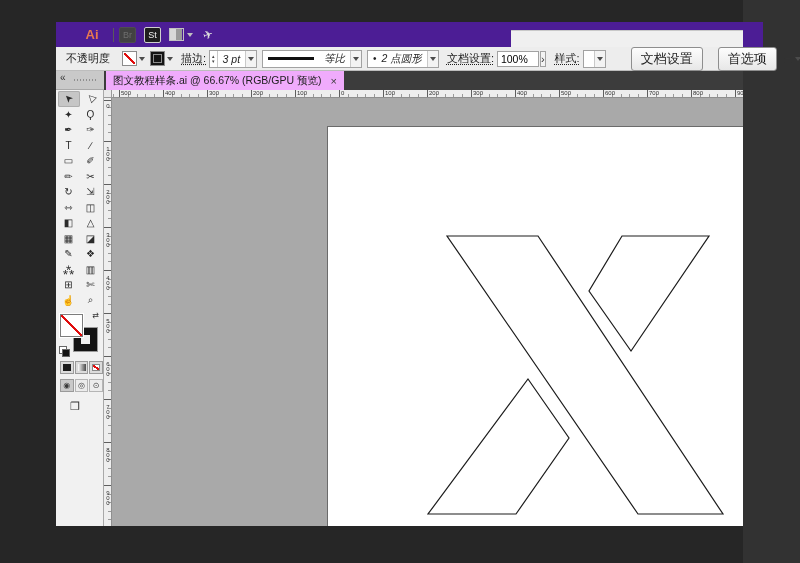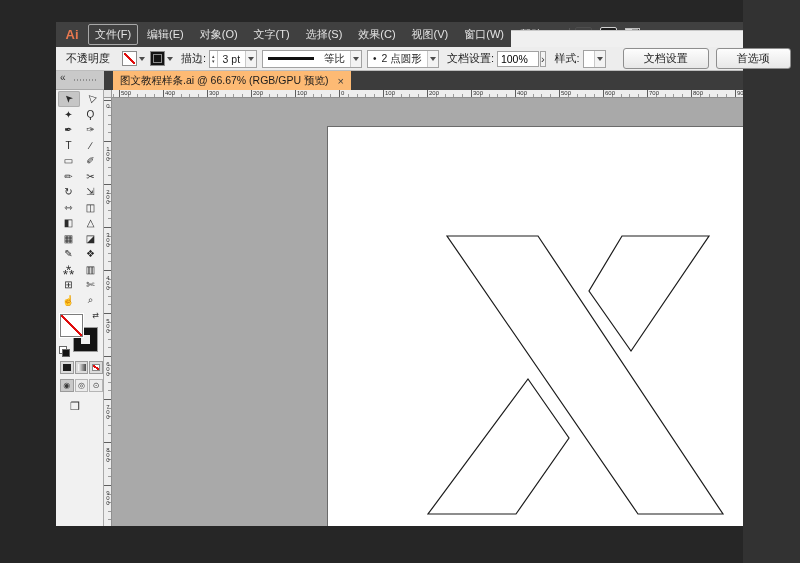--- a/index.html
+++ b/index.html
@@ -7,21 +7,21 @@
     width:800px;height:563px;position:relative;overflow:hidden;
     background:#262626;
     font-family:"Liberation Sans", sans-serif;
     -webkit-font-smoothing:antialiased;
   }
   .right-void{position:absolute;left:743px;top:0;width:57px;height:563px;background:#323232;}
   
   .app{position:absolute;left:56px;top:22px;width:687px;height:504px;}
 
   
-  .menubar{position:absolute;left:0;top:0;width:687px;height:25px;background:#404040;display:flex;align-items:center;}
+  .menubar{position:absolute;left:0;top:0;width:687px;height:25px;background:#4c1d95;display:flex;align-items:center;padding-left:20px;}
   .menubar-light{position:absolute;left:455px;top:8px;width:232px;height:17px;background:#f0f0f0;border-top:1px solid #c9c9c9;}
   .ai-logo{width:20px;height:18px;margin:0 6px 0 6px;color:#e8784f;font-weight:bold;font-size:13px;line-height:18px;text-align:center;}
   .menu-items{display:flex;align-items:center;gap:2px;}
   .menu-item{color:#e3e3e3;font-size:11px;padding:2px 6px;border:1px solid transparent;border-radius:2px;white-space:nowrap;cursor:default;}
   .menu-item.focused{border-color:#a8a8a8;background:#404040;}
   .menu-sep{width:1px;height:14px;background:#5a5a5a;margin:0 5px;}
   .badge{font-size:9px;width:15px;height:14px;line-height:14px;text-align:center;border-radius:2px;margin-right:8px;}
   .badge-br{color:#6e6e6e;background:#424242;border:1px solid #4e4e4e;}
   .badge-st{color:#f2f2f2;background:#1e1e1e;border:1px solid #cfcfcf;}
   .ws-icon{width:13px;height:11px;border:1px solid #c0c0c0;display:grid;grid-template-columns:6px 6px;margin-right:3px;}
@@ -34,38 +34,38 @@
   .ctrlbar{position:absolute;left:0;top:25px;width:687px;height:24px;background:#ededed;border-bottom:1px solid #bdbdbd;display:flex;align-items:center;font-size:11px;color:#1f1f1f;box-sizing:border-box;}
   .cb-sep{width:1px;height:16px;background:#c4c4c4;margin:0 6px;}
   .status{margin-left:10px;white-space:nowrap;}
   .swatch-group{display:flex;align-items:center;margin-right:4px;}
   .swatch{width:13px;height:13px;border:1px solid #8b8b8b;box-shadow:inset 0 0 0 1px #fff;}
   .swatch-fill-none{background:
       linear-gradient(to top right,transparent calc(50% - 1px),#e00d0d calc(50% - 1px) calc(50% + 1px),transparent calc(50% + 1px)),#fff;}
   .swatch-stroke{background:#141414;box-shadow:inset 0 0 0 2px #141414, inset 0 0 0 3px #8d8d8d;}
   .chev-btn{width:9px;height:13px;display:flex;align-items:center;justify-content:center;}
   .chev{width:0;height:0;border-left:3px solid transparent;border-right:3px solid transparent;border-top:4px solid #4c4c4c;}
-  .cb-label{white-space:nowrap;text-decoration-style:dotted;text-underline-offset:2px;margin:4px 3px;}
+  .cb-label{white-space:nowrap;text-decoration:underline;text-decoration-style:dotted;text-underline-offset:2px;margin:4px 3px;}
   .field{display:flex;align-items:center;background:#fff;border:1px solid #a2a2a2;height:16px;margin-right:5px;}
   .stepper{display:flex;flex-direction:column;justify-content:center;font-size:5px;line-height:5px;color:#444;padding:0 2px;border-right:1px solid #c9c9c9;height:100%;box-sizing:border-box;}
-  .field .val{padding:4px 5px;font-size:10.5px;white-space:nowrap;}
+  .field .val{padding:4px 5px;font-size:10.5px;white-space:nowrap;font-style:italic;}
   .field .dd{border-left:1px solid #c9c9c9;height:100%;display:flex;align-items:center;padding:0 2px;box-sizing:border-box;background:#f3f3f3;}
   .wline{width:46px;height:3px;background:#111;margin:0 5px;}
   .bullet{font-size:10px;margin-left:5px;}
   .opacity-in{width:34px;height:14px;border:1px solid #a2a2a2;font-size:10.5px;padding:0 3px;font-family:"Liberation Sans",sans-serif;background:#fff;margin-right:1px;}
   .more-btn{font-size:11px;color:#333;border:1px solid #a2a2a2;background:#f3f3f3;width:11px;height:16px;line-height:15px;text-align:center;margin-right:6px;box-sizing:border-box;}
-  .btn{border:1px solid #8e8e8e;border-radius:3px;background:linear-gradient(#fdfdfd,#e7e7e7);padding:2px 20px;font-size:11px;white-space:nowrap;margin-right:7px;color:#1f1f1f;}
+  .btn{border:1px solid #8e8e8e;border-radius:3px;background:linear-gradient(#fdfdfd,#e7e7e7);padding:2px 9px;font-size:13px;white-space:nowrap;margin-right:7px;color:#1f1f1f;margin-left:8px;}
   .panel-ico{font-size:11px;color:#333;margin-right:2px;}
 
   
   .tabrow{position:absolute;left:0;top:49px;width:687px;height:19px;background:#3c3c3c;}
   .panel-head{position:absolute;left:0;top:0;width:48px;height:19px;background:#c9c9c9;border-bottom:1px solid #a8a8a8;box-sizing:border-box;}
   .collapse{position:absolute;left:4px;top:1px;font-size:10px;color:#333;}
   .drag-dots{position:absolute;left:18px;top:8px;width:24px;height:2px;background:repeating-linear-gradient(90deg,#8f8f8f 0 1px,transparent 1px 3px);}
-  .doc-tab{position:absolute;left:57px;top:0;height:19px;background:#fdba74;display:flex;align-items:center;padding:0 7px;font-size:10.5px;color:#1d1d1d;white-space:nowrap;}
+  .doc-tab{position:absolute;left:50px;top:0;height:19px;background:#f0abfc;display:flex;align-items:center;padding:0 7px;font-size:10.5px;color:#1d1d1d;white-space:nowrap;}
   .tab-close{margin-left:9px;color:#3d3d3d;font-size:11px;}
 
   
   .toolpanel{position:absolute;left:0;top:68px;width:48px;height:436px;background:#f1f1f1;border-right:1px solid #a8a8a8;box-sizing:border-box;}
   .tool-grid{display:grid;grid-template-columns:22px 22px;justify-content:center;padding-top:1px;}
   .tool{height:15.5px;display:flex;align-items:center;justify-content:center;font-size:10px;color:#2b2b2b;border-radius:2px;}
   .tool.sel{background:#c6c6c6;box-shadow:inset 0 0 0 1px #adadad;}
   .fs-widget{position:relative;width:40px;height:42px;margin:5px auto 0 3px;}
   .fs-fill{position:absolute;left:1px;top:1px;width:21px;height:21px;border:1px solid #7d7d7d;box-shadow:0 0 0 1px #fff;background:
       linear-gradient(to top right,transparent calc(50% - 1px),#e00d0d calc(50% - 1px) calc(50% + 1px),transparent calc(50% + 1px)),#fff;}
@@ -104,31 +104,20 @@
 </style>
 </head>
 <body>
 
 <div class="right-void"></div>
 
 <div class="app">
 
   <div class="menubar">
     <div class="ai-logo">Ai</div>
-    <div class="menu-items" id="menu-items">
-        <span class="menu-item focused">文件(F)</span>
-        <span class="menu-item">编辑(E)</span>
-        <span class="menu-item">对象(O)</span>
-        <span class="menu-item">文字(T)</span>
-        <span class="menu-item">选择(S)</span>
-        <span class="menu-item">效果(C)</span>
-        <span class="menu-item">视图(V)</span>
-        <span class="menu-item">窗口(W)</span>
-        <span class="menu-item">帮助(H)</span>
-      </div>
     <div class="menu-sep"></div>
     <div class="badge badge-br">Br</div>
     <div class="badge badge-st">St</div>
     <div class="ws-icon">
         <i></i>
         <i></i>
         <i></i>
       </div>
     <div class="chev-dark"></div>
     <div class="share">✈</div>

